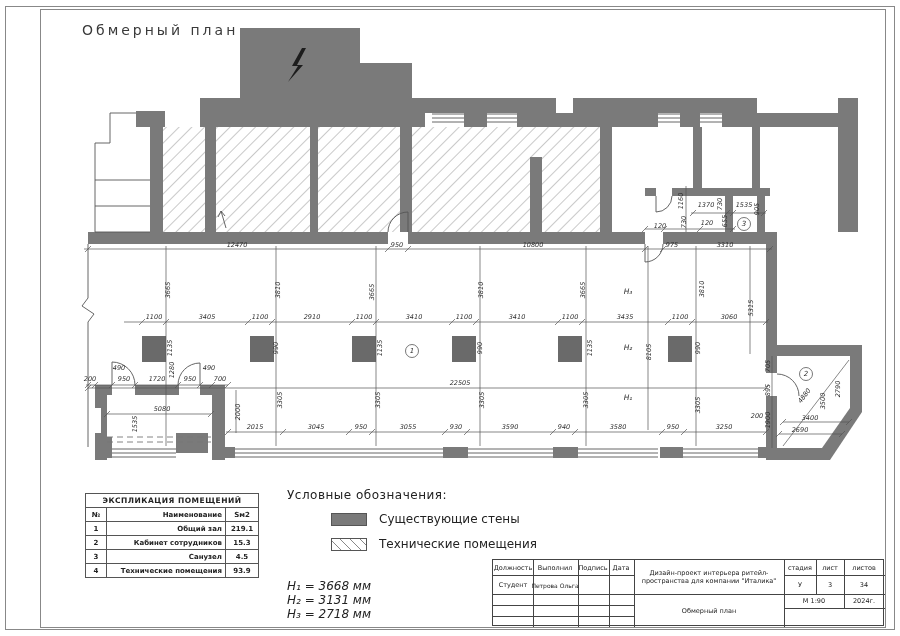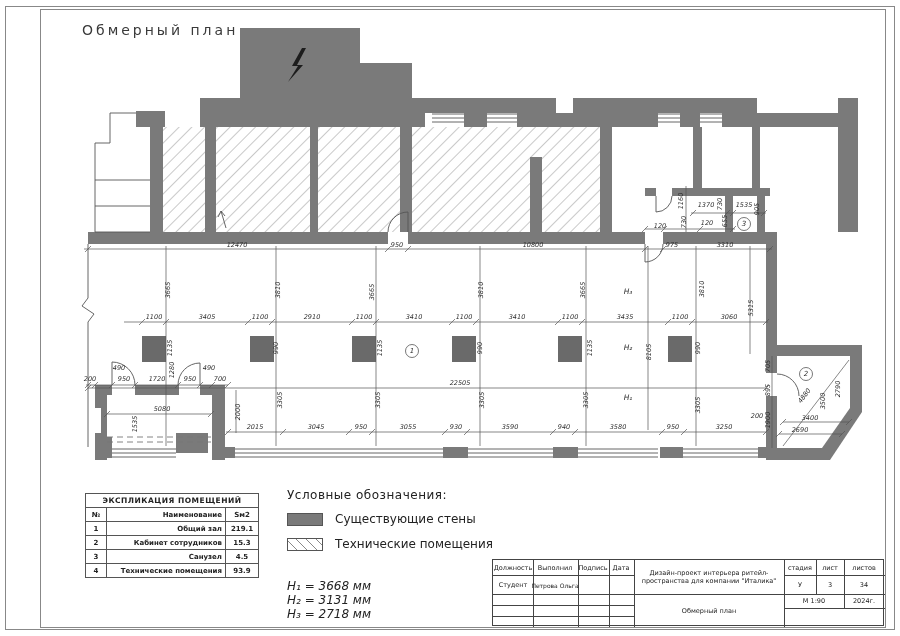--- a/index.html
+++ b/index.html
@@ -21,21 +21,21 @@
   
   .expl{position:absolute;left:85px;top:493px;border-collapse:collapse;font-size:7px;color:#222;}
   .expl td,.expl th{border:1px solid #555;padding:0 3px;height:13px;font-weight:bold;white-space:nowrap;}
   .expl .ttl{text-align:center;font-size:7.5px;letter-spacing:0.5px;}
   .expl .num{width:14px;text-align:center;}
   .expl .nm{width:112px;text-align:right;}
   .expl .ar{width:26px;text-align:center;}
   
   .legend{position:absolute;left:287px;top:488px;font-size:12px;color:#222;}
   .legend .lt{margin-bottom:10px;letter-spacing:0.5px;}
-  .leg-row{display:flex;align-items:center;margin-bottom:11px;}
+  .leg-row{display:flex;align-items:center;margin-bottom:11px;margin-left:44px;}
   .sw{width:34px;height:11px;border:1px solid #555;margin-right:12px;flex:0 0 auto;}
   .sw.solid{background:#7a7a7a;}
   .sw.hatch{background:repeating-linear-gradient(45deg,#fff 0 6px,#888 6px 7px);}
   .heights{margin-top:28px;line-height:14px;font-style:italic;}
   
   .tb{position:absolute;left:492px;top:559px;width:392px;height:67px;border:1px solid #444;
       font-size:6.5px;color:#222;box-sizing:border-box;}
   .tb .v,.tb .h{position:absolute;background:#444;}
   .tb .v{width:1px;}
   .tb .h{height:1px;}

